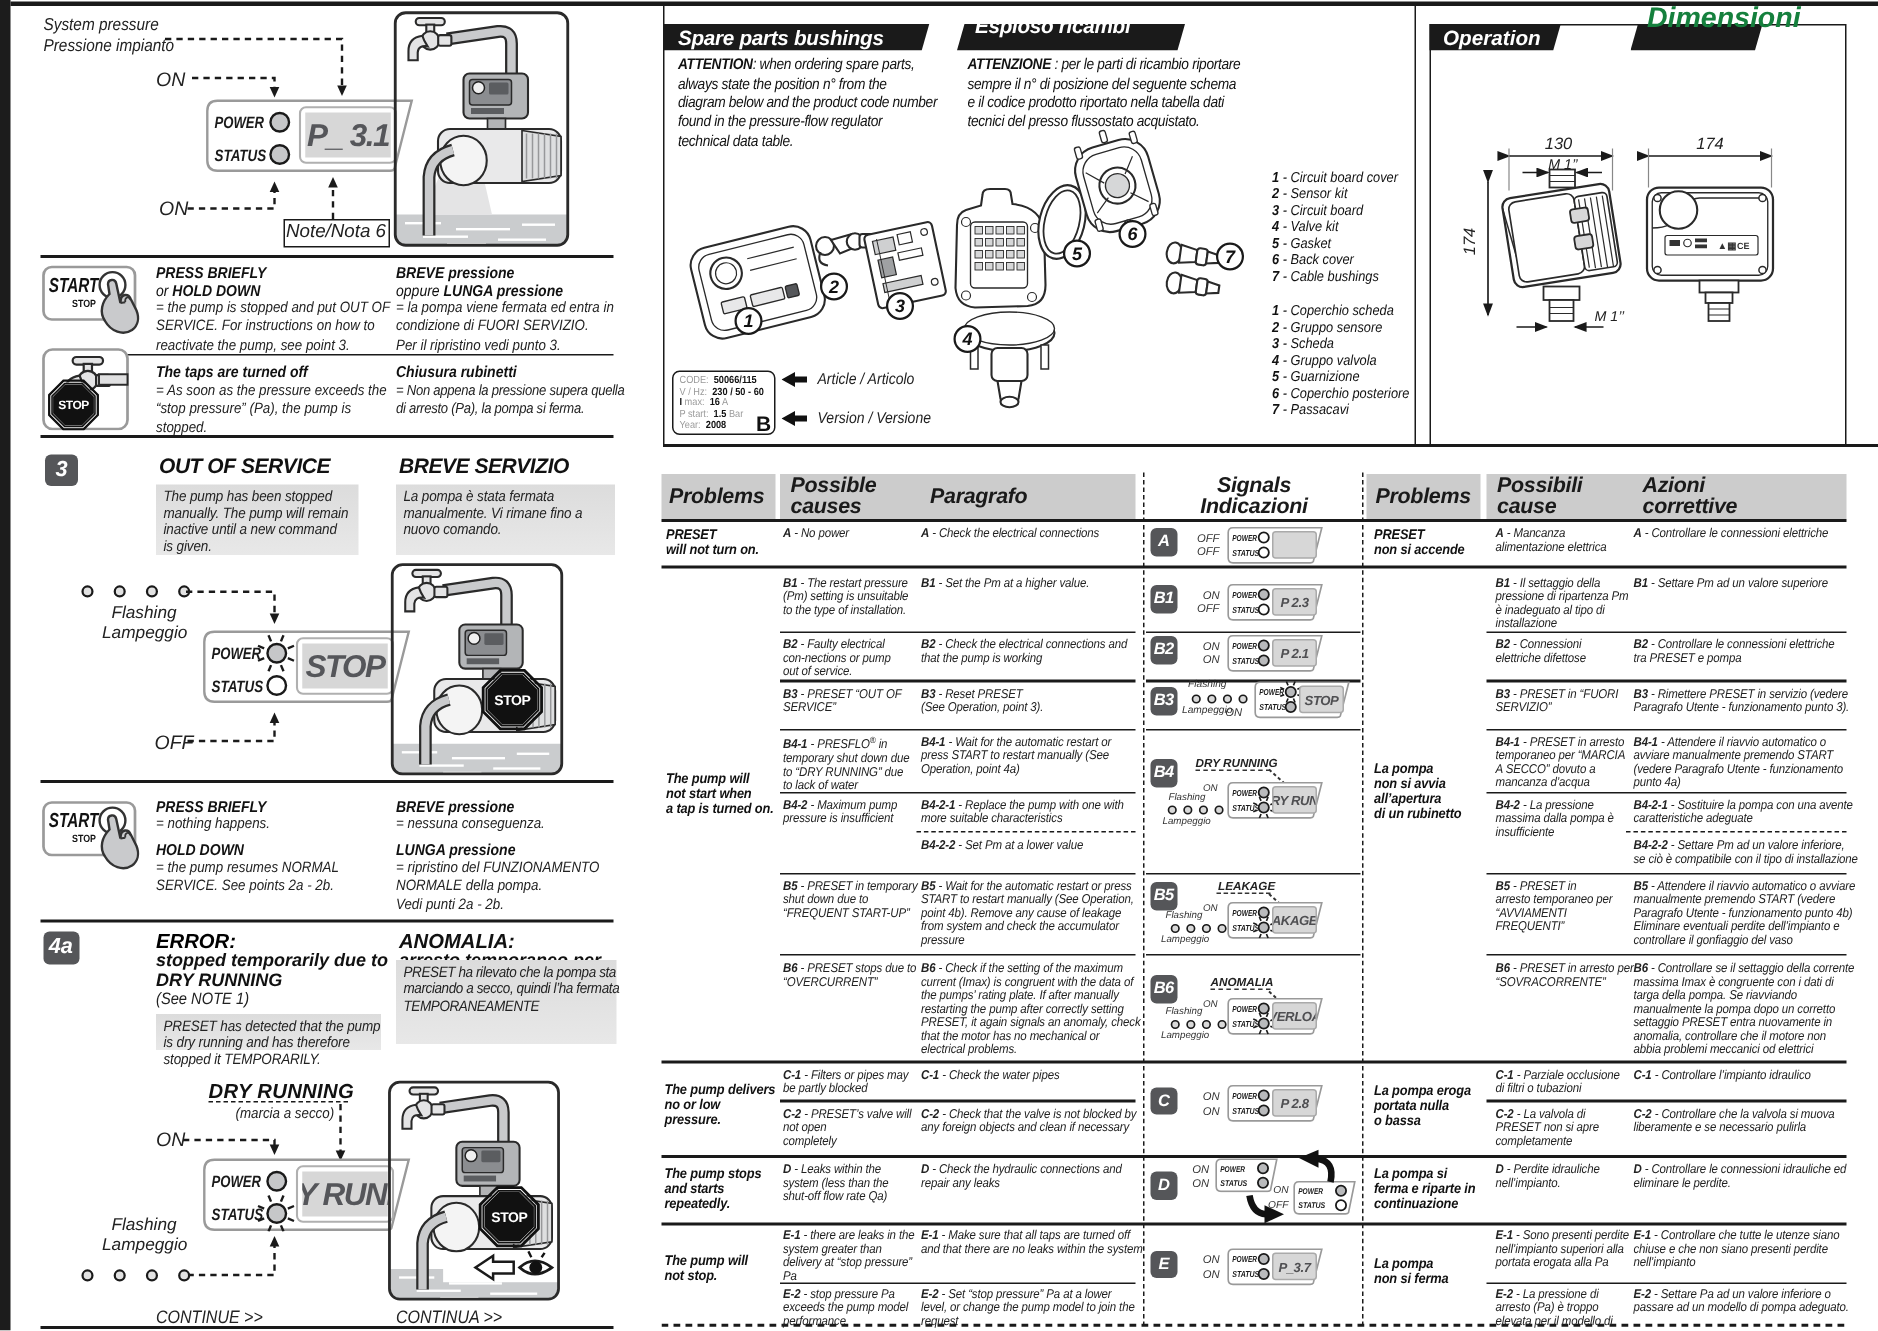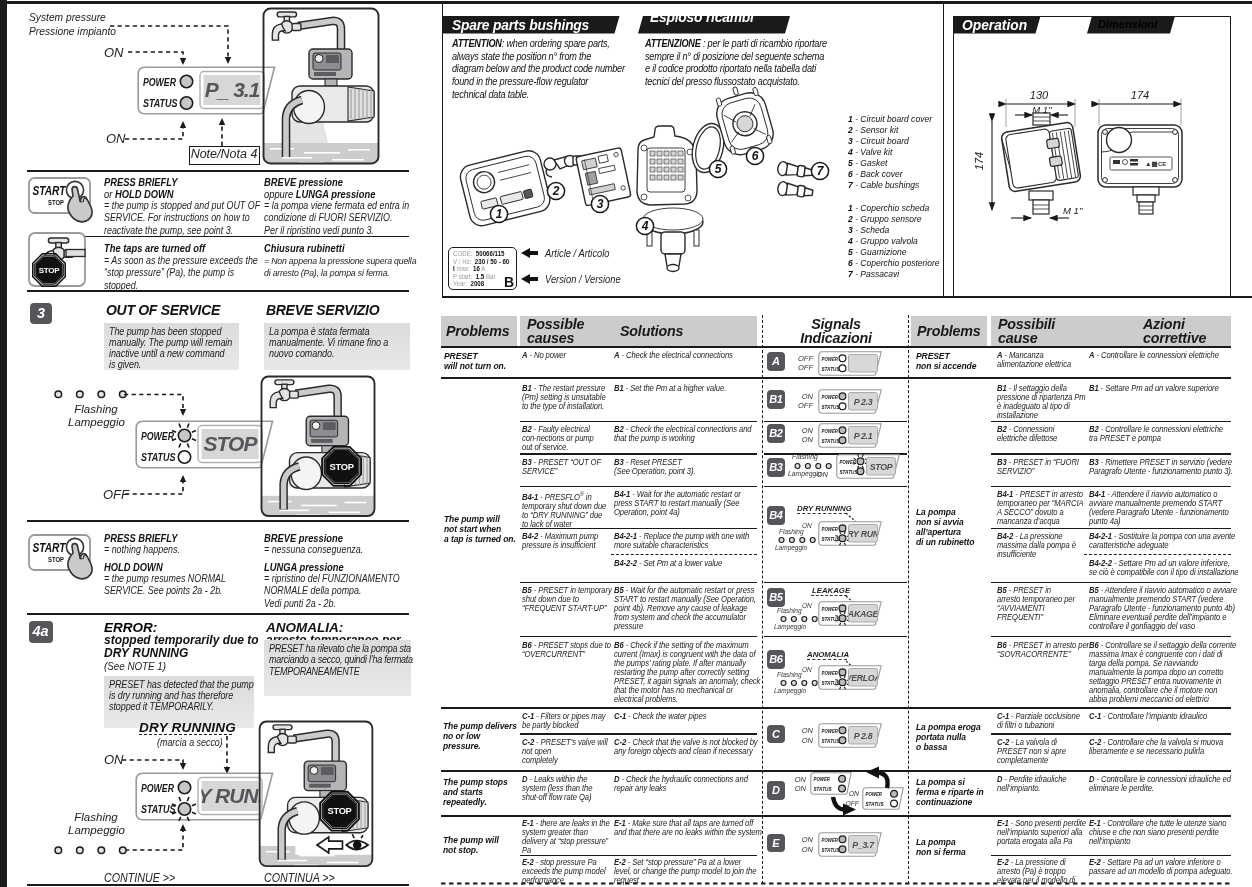--- a/index.html
+++ b/index.html
@@ -39,21 +39,21 @@
     <text x="6" y="41" font-weight="bold" font-style="italic" font-size="11" fill="#1a1a1a" textLength="34.5" lengthAdjust="spacingAndGlyphs">STATUS</text>
     <circle cx="49.5" cy="15.5" r="6.2" fill="#c6c7c9" stroke="#1a1a1a" stroke-width="1.6"></circle>
     <circle cx="49.5" cy="37" r="6.2" fill="#c6c7c9" stroke="#1a1a1a" stroke-width="1.6"></circle>
     <rect x="63" y="5.5" width="64" height="37" rx="4" fill="#fff" stroke="#b0b0b0" stroke-width="1.4"></rect>
     <clipPath id="dc137_66">
       <rect x="66.5" y="9" width="57" height="30"></rect>
     </clipPath>
     <rect x="66.5" y="9" width="57" height="30" fill="#d7d7d7"></rect>
     <text clip-path="url(#dc137_66)" x="95" y="31" text-anchor="middle" font-weight="bold" font-style="italic" font-size="21" fill="#55565a" letter-spacing="-1">P_ 3.1</text>
   </svg>
-<div class="ab" style="left:188.5px;top:146px;width:71px;height:18.5px;border:1.8px solid #1a1a1a;background:#fff;text-align:center;font-style:italic;font-size:12.5px;line-height:15px;color:#222">Note/Nota 4</div>
+<div class="ab" style="left:188.5px;top:146px;width:71px;height:18.5px;border:1.8px solid #1a1a1a;background:#fff;text-align:center;font-style:italic;font-size:12.5px;line-height:15px;color:#222">Note/Nota 6</div>
 <svg class="ab" style="left:262px;top:7px" width="118" height="158" viewBox="0 0 118 158">
     <defs>
       <clipPath id="cp262_7">
         <rect x="1.5" y="1.5" width="115" height="155.0" rx="7"></rect>
       </clipPath>
     </defs>
     <g clip-path="url(#cp262_7)">
       <rect x="0" y="136.0" width="118" height="22" fill="#caccce"></rect>
       <rect x="8" y="141.0" width="24" height="1.6" fill="#fff"></rect>
       <rect x="42" y="145.0" width="36" height="1.6" fill="#fff"></rect>
@@ -234,21 +234,21 @@
 <div class="ab it cnd" style="left:264px;top:560.5px;font-size:10.5px;color:#111"><b>LUNGA pressione</b></div>
 <div class="ab it cnd" style="left:264px;top:573px;font-size:10px;line-height:12.3px;color:#222">= ripristino del FUNZIONAMENTO<br>NORMALE della pompa.<br>Vedi punti 2a - 2b.</div>
 <div class="ab" style="left:27px;top:612.5px;width:382px;height:2.6px;background:#1a1a1a"></div>
 <div class="ab badge" style="left:28.5px;top:621px;width:24px;height:22px;font-size:14.5px;line-height:21.5px">4a</div>
 <div class="ab bi" style="left:104px;top:619.5px;font-size:13.5px;color:#000000"><span class="cnd">ERROR:</span></div>
 <div class="ab bi" style="left:104px;top:633.5px;font-size:12px;line-height:13.2px;color:#111"><span class="cnd">stopped temporarily due to<br>DRY RUNNING</span></div>
 <div class="ab it cnd" style="left:104px;top:660px;font-size:11px;color:#222">(See NOTE 1)</div>
 <div class="ab bi" style="left:266px;top:619.5px;font-size:13.5px;color:#111"><span class="cnd">ANOMALIA:</span></div>
 <div class="ab bi" style="left:266px;top:633.5px;font-size:12px;line-height:13.2px;color:#111"><span class="cnd">arresto temporaneo per<br>MARCIA A SECCO</span></div>
 <div class="ab it cnd" style="left:266px;top:660px;font-size:11px;color:#222">(vedi NOTA 1)</div>
-<div class="ab gbox" style="left:104px;top:675.5px;width:150px;height:52px">
+<div class="ab gbox" style="left:104px;top:675.5px;width:150px;height:24px">
     <div>PRESET has detected that the pump<br>is dry running and has therefore<br>stopped it TEMPORARILY.</div>
   </div>
 <div class="ab gbox" style="left:264px;top:640px;width:147px;height:56px;letter-spacing:-0.3px">
     <div>PRESET ha rilevato che la pompa sta<br>marciando a secco, quindi l’ha fermata<br>TEMPORANEAMENTE</div>
   </div>
 <div class="ab bi" style="left:139px;top:719.5px;font-size:13.5px;letter-spacing:0.2px;color:#111"><span class="cnd">DRY RUNNING</span></div>
 <div class="ab" style="left:139px;top:734px;width:93px;height:0;border-top:1.7px dashed #1a1a1a"></div>
 <div class="ab it cnd" style="left:157px;top:737px;font-size:10px;color:#222">(marcia a secco)</div>
 <div class="ab it" style="left:104px;top:752px;font-size:13px;color:#222">ON</div>
 <svg class="ab" style="left:105px;top:735px;overflow:visible" width="160" height="120" viewBox="0 0 160 120">
@@ -472,21 +472,21 @@
 <svg class="ab" style="left:521px;top:246px" width="100" height="42" viewBox="0 0 100 42">
     <path d="M0 7 L9 2 L9 5 L17 5 L17 9 L9 9 L9 12 Z" fill="#111"></path>
     <path d="M0 33 L9 28 L9 31 L17 31 L17 35 L9 35 L9 38 Z" fill="#111"></path>
   </svg>
 <div class="ab it cnd" style="left:545px;top:247px;font-size:10.5px;color:#222">Article / Articolo</div>
 <div class="ab it cnd" style="left:545px;top:273px;font-size:10.5px;color:#222">Version / Versione</div>
 <div class="ab" style="left:952.5px;top:16px;width:278.5px;height:280.5px;border:1.4px solid #1a1a1a"></div>
 <div class="ab tabblk tabtx" style="left:952.5px;top:16px;width:88px;height:17.5px"></div>
 <div class="ab bi" style="left:962px;top:18px;font-size:13.8px;color:#fff"><span class="cnd">Operation</span></div>
 <div class="ab tabblk tabtx2" style="left:1087px;top:16px;width:88px;height:17.5px"></div>
-<div class="ab bi" style="left:1098px;top:18px;font-size:11px;color:#000000"><span class="cnd">Dimensioni</span></div>
+<div class="ab bi" style="left:1098px;top:2px;font-size:19px;color:#15803d"><span class="cnd">Dimensioni</span></div>
 <svg class="ab" style="left:952.5px;top:33px" width="278" height="262" viewBox="0 0 278 262">
     <g transform="translate(0,16)">
       <defs>
         <marker id="ah" markerWidth="8" markerHeight="6" refX="7" refY="3" orient="auto">
           <path d="M0 0 L8 3 L0 6 Z" fill="#1a1a1a"></path>
         </marker>
       </defs>
       <g stroke="#2a2a2a" fill="#fff">
         <g transform="rotate(-9 88 108)">
           <rect x="52" y="78" width="72" height="60" rx="6" stroke-width="1.5"></rect>
@@ -549,25 +549,25 @@
       <line x1="228" y1="50" x2="228" y2="76" stroke="#888" stroke-width="0.8"></line>
     </g>
   </svg>
 <div class="ab" style="left:441.5px;top:295.5px;width:810.5px;height:2.4px;background:#1a1a1a"></div>
 <div class="ab" style="left:440.5px;top:315.5px;width:76px;height:30.5px;background:#ccc"></div>
 <div class="ab" style="left:520px;top:315.5px;width:237px;height:30.5px;background:#ccc"></div>
 <div class="ab" style="left:911px;top:315.5px;width:76px;height:30.5px;background:#ccc"></div>
 <div class="ab" style="left:991px;top:315.5px;width:240px;height:30.5px;background:#ccc"></div>
 <div class="ab hdr" style="left:446px;top:323px;">Problems</div>
 <div class="ab hdr" style="left:527px;top:316.5px;line-height:14.5px">Possible<br>causes</div>
-<div class="ab hdr" style="left:620px;top:323px;">Solutions</div>
+<div class="ab hdr" style="left:620px;top:323px;">Paragrafo</div>
 <div class="ab hdr" style="left:775px;top:316.5px;line-height:14.5px;text-align:center;width:122px">Signals<br>Indicazioni</div>
 <div class="ab hdr" style="left:917px;top:323px;">Problems</div>
 <div class="ab hdr" style="left:998px;top:316.5px;line-height:14.5px">Possibili<br>cause</div>
-<div class="ab hdr" style="left:1143px;top:316.5px;line-height:14.5px">Azioni<br>correttive</div>
+<div class="ab hdr" style="left:1095px;top:316.5px;line-height:14.5px">Azioni<br>correttive</div>
 <div class="ab" style="left:762px;top:315px;width:0;height:569px;border-left:1.7px dashed #1a1a1a"></div>
 <div class="ab" style="left:908px;top:315px;width:0;height:569px;border-left:1.7px dashed #1a1a1a"></div>
 <div class="ab" style="left:441px;top:346.3px;width:790px;height:1.6px;background:#1a1a1a"></div>
 <div class="ab" style="left:441px;top:377.2px;width:790px;height:2.3px;background:#1a1a1a"></div>
 <div class="ab" style="left:520px;top:420.8px;width:237px;height:1.4px;background:#1a1a1a"></div>
 <div class="ab" style="left:764px;top:420.8px;width:143px;height:1.4px;background:#1a1a1a"></div>
 <div class="ab" style="left:991px;top:420.8px;width:240px;height:1.4px;background:#1a1a1a"></div>
 <div class="ab" style="left:520px;top:453.3px;width:237px;height:1.4px;background:#1a1a1a"></div>
 <div class="ab" style="left:764px;top:453.3px;width:143px;height:1.4px;background:#1a1a1a"></div>
 <div class="ab" style="left:991px;top:453.3px;width:240px;height:1.4px;background:#1a1a1a"></div>

